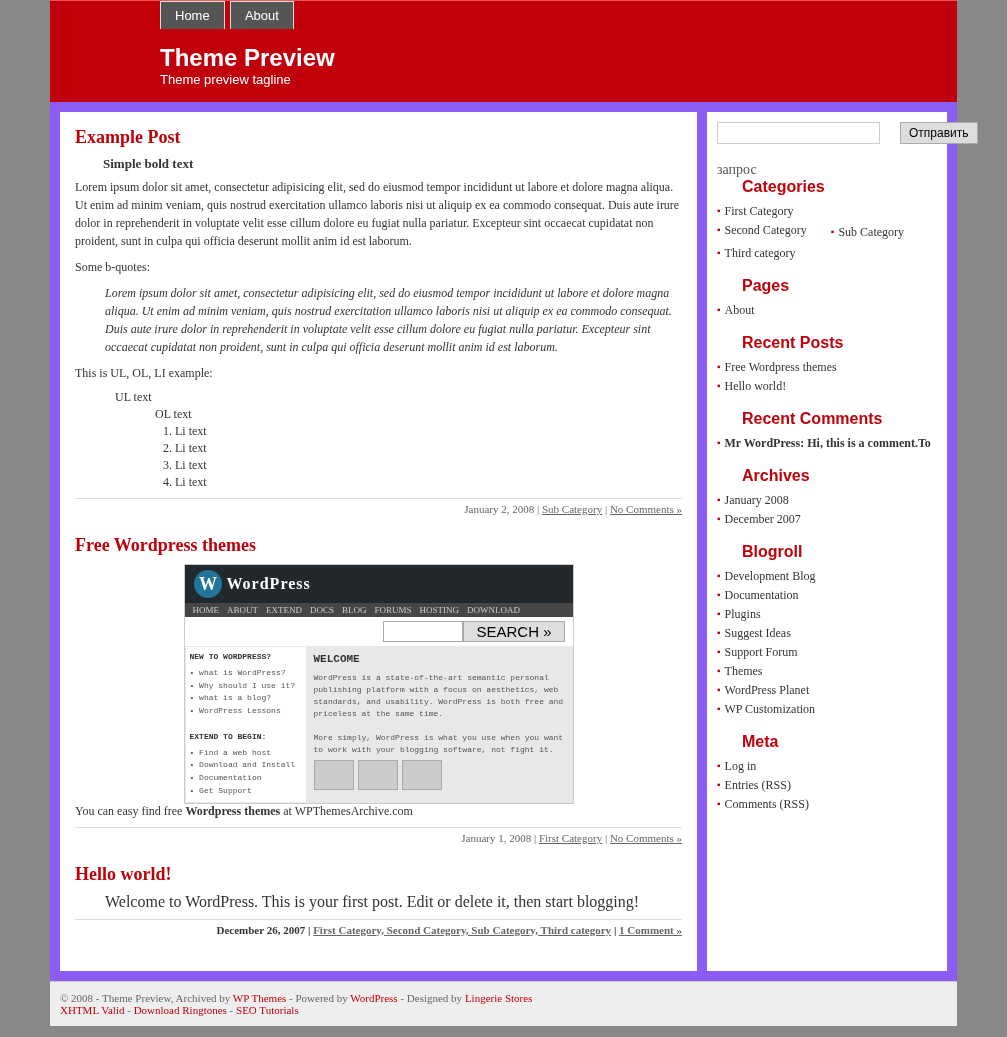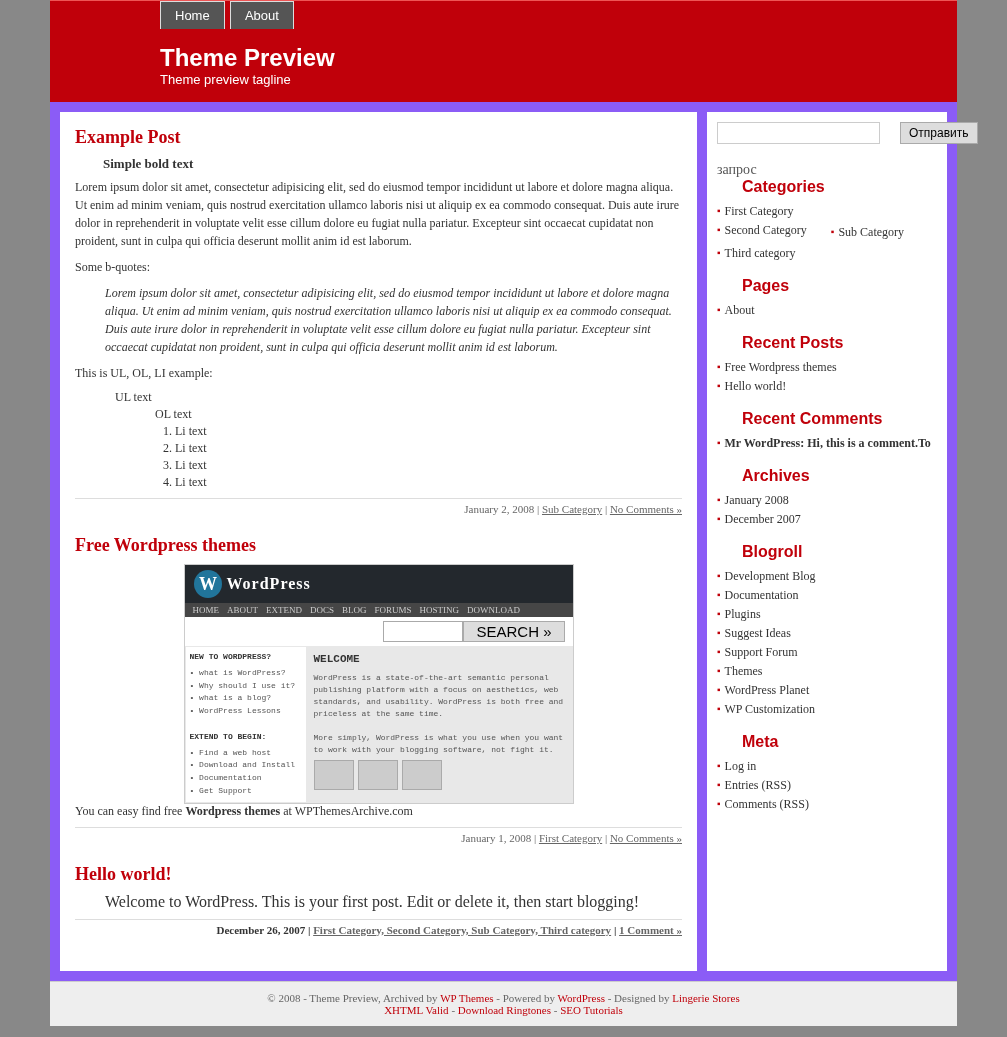--- a/index.html
+++ b/index.html
@@ -65,21 +65,21 @@
 
     .post-free-text { font-size: 12px; margin-bottom: 6px; }
     .post-free-text strong { font-weight: bold; }
 
     
     .hello-body { font-size: 16px; margin-bottom: 6px; margin-left: 30px; }
     .hello-meta { font-size: 11px; font-weight: bold; text-align: right; border-top: 1px solid #ddd; padding-top: 4px; margin-top: 8px; }
     .hello-meta a { color: #666; }
 
     
-    #footer { background: #eee; text-align: center; padding: 10px; font-size: 11px; color: #666; border-top: 1px solid #ccc; }
+    #footer { background: #eee; padding: 10px; font-size: 11px; color: #666; border-top: 1px solid #ccc; }
     #footer a { color: #c0000a; text-decoration: none; }
 
     
     #sidebar-search { margin-bottom: 12px; display: flex; gap: 20px; align-items: center; }
     #sidebar-search input { flex: 1; padding: 3px; border: 1px solid #ccc; font-size: 12px; }
     #sidebar-search button { padding: 3px 8px; font-size: 12px; border: 1px solid #aaa; background: #ddd; cursor: pointer; }
     .search-label { font-size: 14px; color: #555; margin-top: 18px; display: block; }
 
     .sidebar-section h3 { color: #c0000a; font-size: 16px; font-family: Arial, sans-serif; margin-bottom: 6px; border-bottom: none; margin-left: 25px; }
     .sidebar-section { margin-bottom: 14px; }

